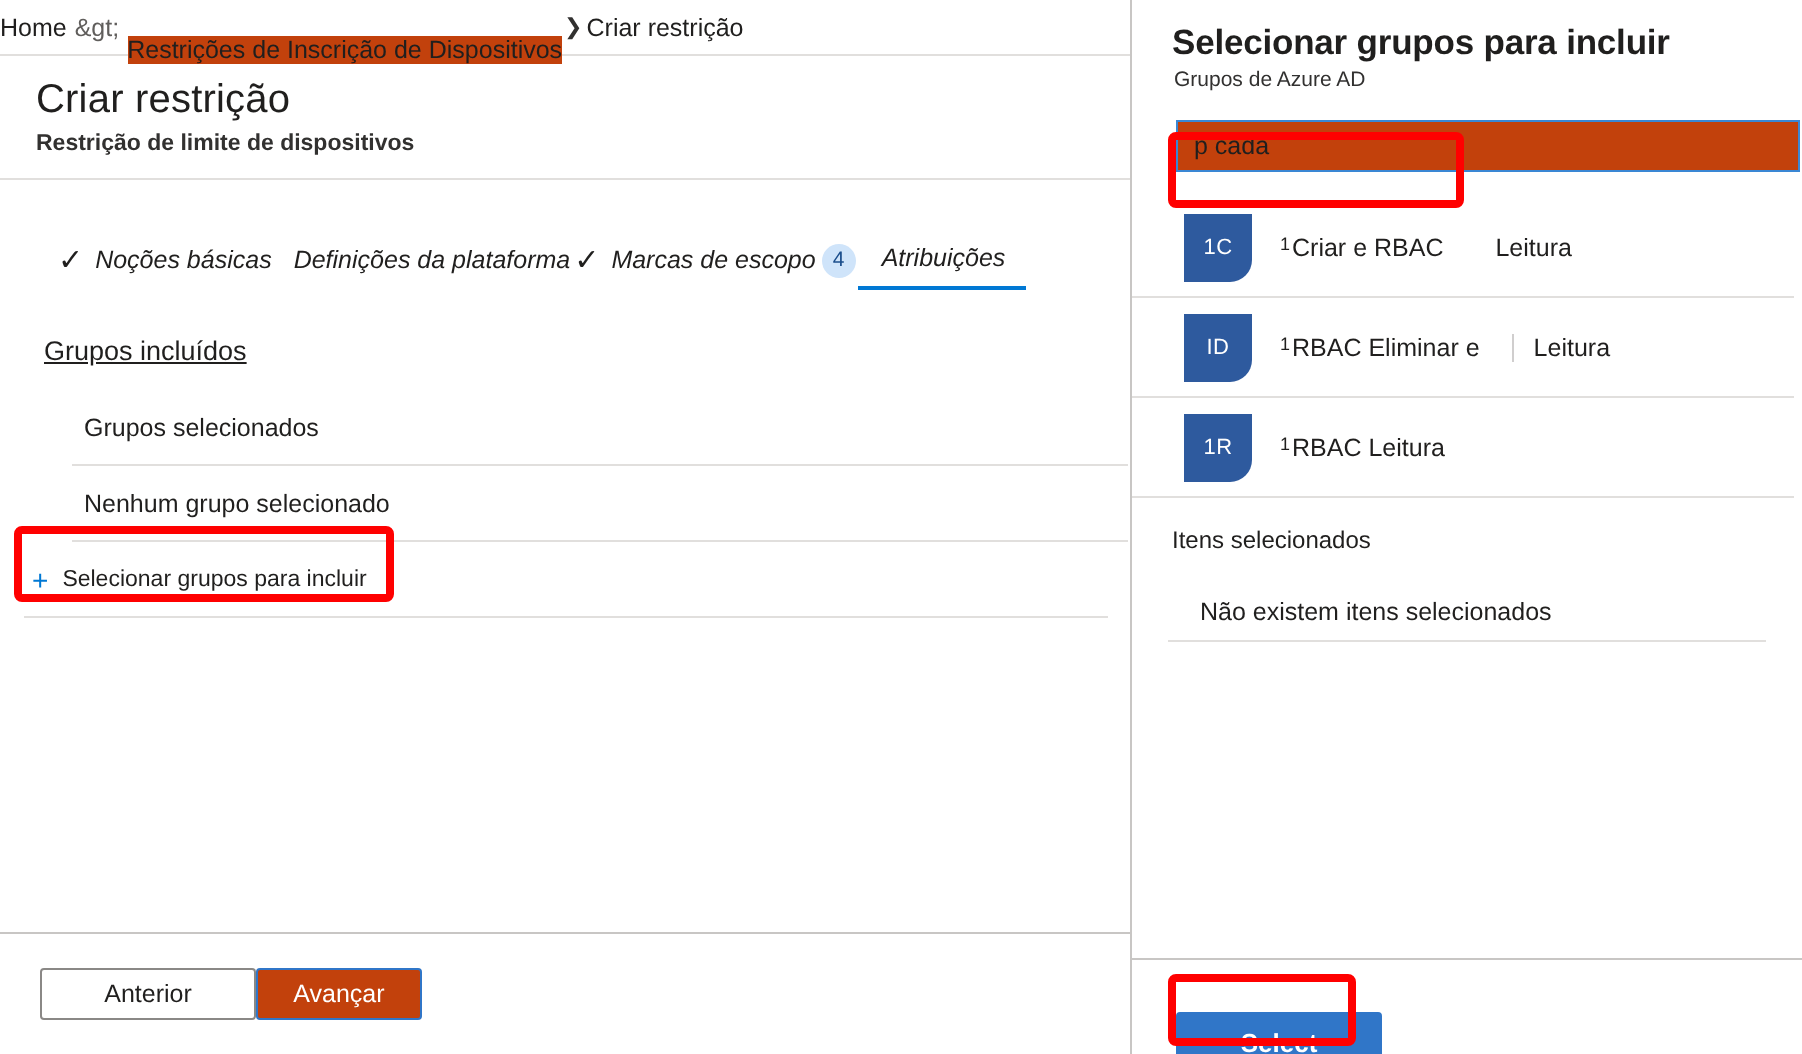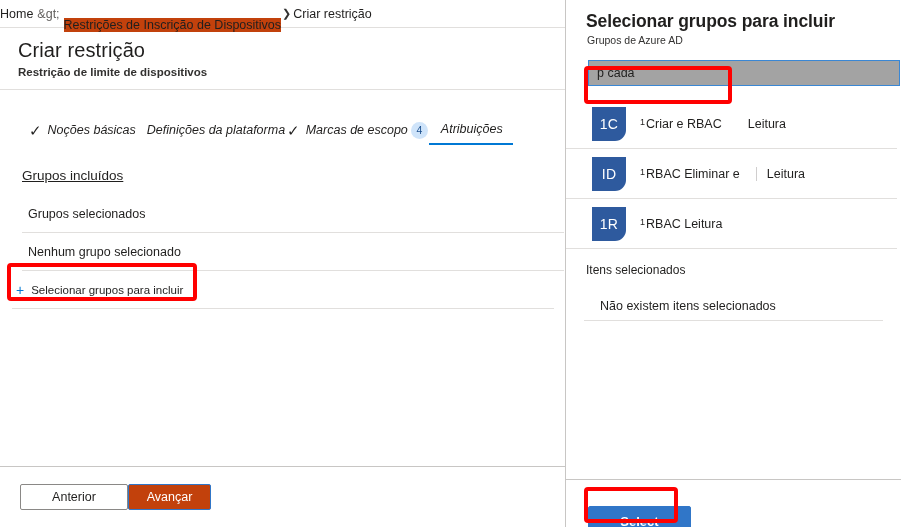--- a/index.html
+++ b/index.html
@@ -107,21 +107,21 @@
   .wz-gap { width: 9px; }
 
   
   .section-title {
     font-size: 13.5px;
     color: #201f1e;
     padding: 22px 0 0 22px;
     text-decoration: underline;
   }
   .list-row {
-    margin-left: 22px;
+    margin-left: 36px;
     margin-right: 1px;
     height: 38px;
     display: flex;
     align-items: center;
     font-size: 12.5px;
     color: #201f1e;
     border-bottom: 1px solid #e1dfdd;
     padding-left: 6px;
   }
   .list-row.header-row { margin-top: 12px; }
@@ -201,21 +201,21 @@
     padding: 2px 0 0 21px;
   }
   .search-wrap {
     margin: 14px 0 0 22px;
     width: 312px;
   }
   .search-input {
     width: 312px;
     height: 26px;
     border: 1px solid #3a87d4;
-    background: #a3a3a3;
+    background: #c2410c;
     font-family: "Liberation Sans", sans-serif;
     font-size: 12.5px;
     color: #201f1e;
     padding: 0 8px;
     outline: none;
   }
 
   .result-list { margin-top: 13px; }
   .result-row {
     height: 50px;
@@ -223,21 +223,21 @@
     align-items: center;
     padding-left: 26px;
     border-bottom: 1px solid #e1dfdd;
     margin-right: 4px;
     cursor: pointer;
   }
   .avatar {
     width: 34px; height: 34px;
     background: #2e5a9e;
     color: #ffffff;
-    font-size: 14px;
+    font-size: 11px;
     display: flex;
     align-items: center;
     justify-content: center;
     border-radius: 0 0 11px 0;
     flex: 0 0 auto;
     letter-spacing: 0.2px;
   }
   .res-text {
     margin-left: 14px;
     font-size: 12.5px;

